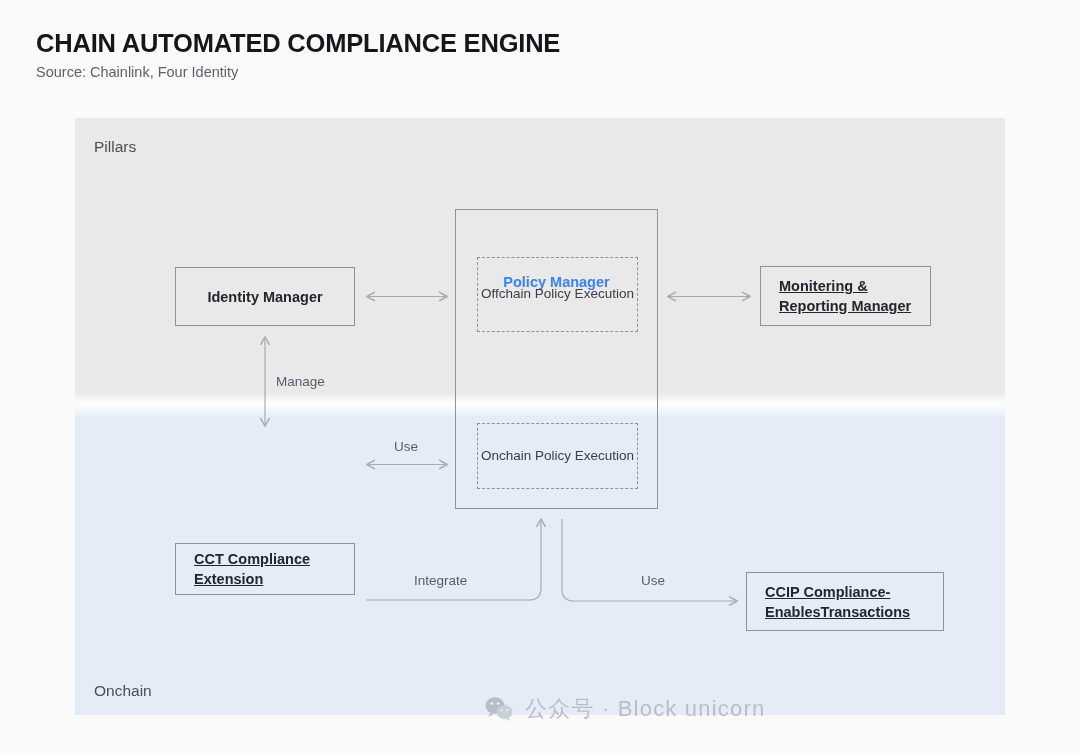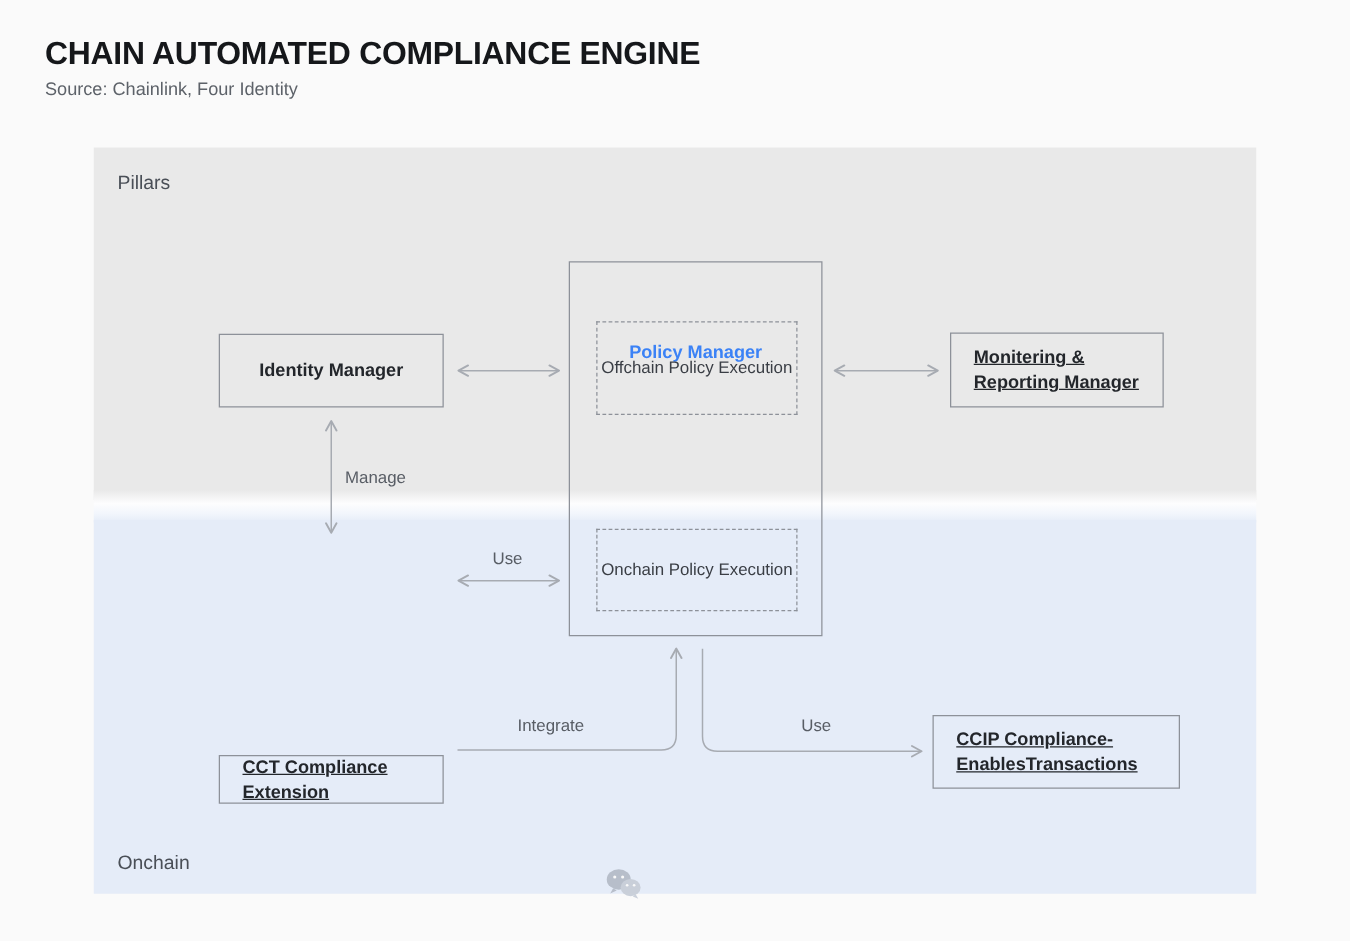--- a/index.html
+++ b/index.html
@@ -88,21 +88,21 @@
     color: #23262b;
     line-height: 1.38;
     background: transparent;
   }
   .node.center { justify-content: center; text-align: center; }
   .node.left   { justify-content: flex-start; padding-left: 18px; text-align: left; text-decoration: underline; }
 
   #node-identity   { left: 175px; top: 267px; width: 180px; height: 59px; }
   #node-monitoring { left: 760px; top: 266px; width: 171px; height: 60px; }
   #node-ccid       { left: 175px; top: 435px; width: 180px; height: 59px; }
-  #node-cct        { left: 175px; top: 604px; width: 180px; height: 39px; }
+  #node-cct        { left: 175px; top: 543px; width: 180px; height: 52px; }
   #node-ccip       { left: 746px; top: 572px; width: 198px; height: 59px; }
 
   
   #node-policy {
     position: absolute;
     left: 455px;
     top: 209px;
     width: 203px;
     height: 300px;
     border: 1px solid #8d9199;
@@ -246,15 +246,16 @@
     <svg id="wm-icon" viewBox="0 0 30 26">
       <ellipse cx="11" cy="9.5" rx="9.6" ry="8.2" fill="#b6bdc9"></ellipse>
       <path d="M6.5,16.5 L4.2,20.8 L9.4,18.4 Z" fill="#b6bdc9"></path>
       <ellipse cx="20.5" cy="16" rx="8" ry="6.9" fill="#c9cfd9"></ellipse>
       <path d="M24.5,21.4 L26.6,25 L22.2,23.2 Z" fill="#c9cfd9"></path>
       <circle cx="7.8" cy="7.6" r="1.25" fill="#fafafa"></circle>
       <circle cx="14.1" cy="7.6" r="1.25" fill="#fafafa"></circle>
       <circle cx="17.7" cy="14.2" r="1.05" fill="#fafafa"></circle>
       <circle cx="23.3" cy="14.2" r="1.05" fill="#fafafa"></circle>
     </svg>
+    <span id="wm-text">公众号 · Block unicorn</span>
   </div>
 
 </div>
 
 </body></html>

